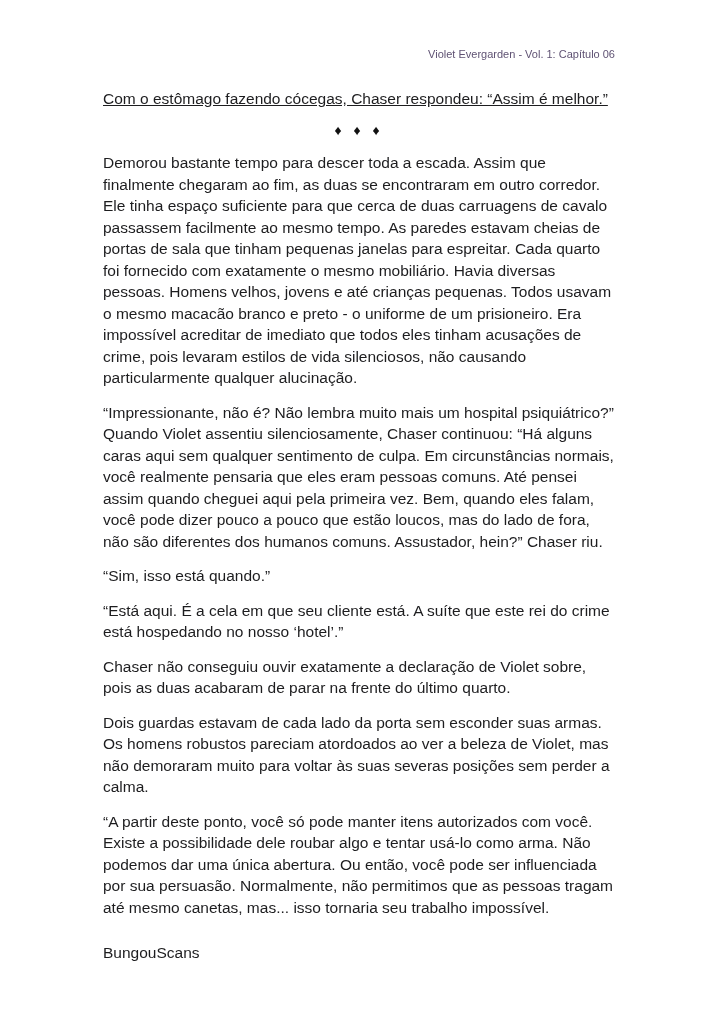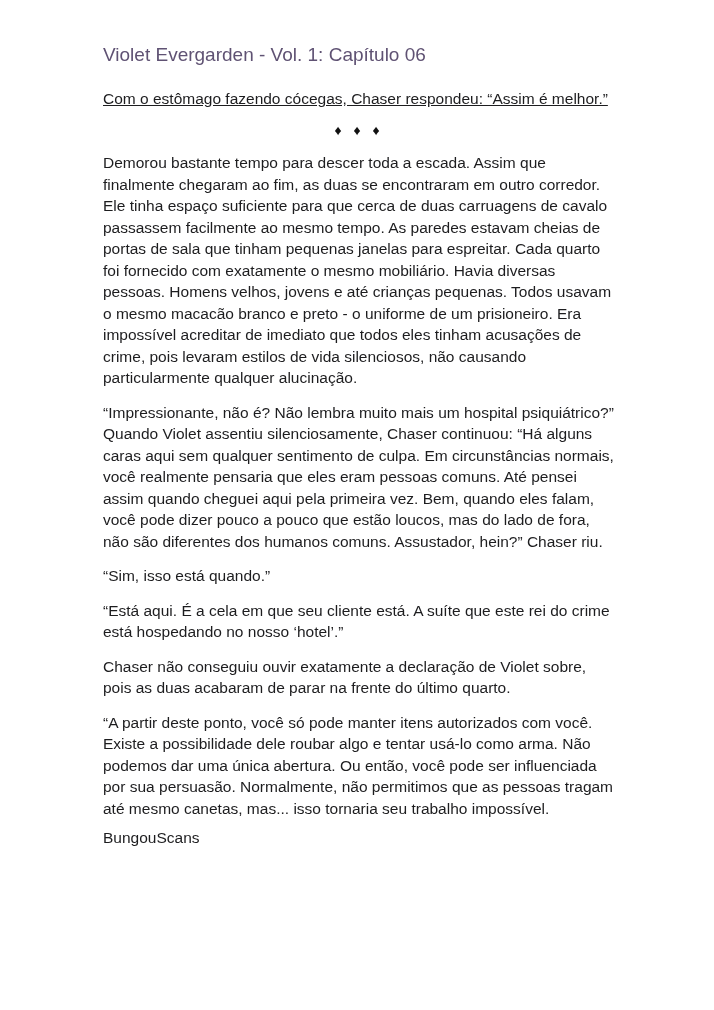--- a/index.html
+++ b/index.html
@@ -10,50 +10,51 @@
     box-sizing: border-box;
     padding: 44px 99px 0 103px;
     background: #ffffff;
     font-family: "Liberation Sans", sans-serif;
     font-size: 15.5px;
     line-height: 21.5px;
     color: #1d1d1f;
     overflow: hidden;
   }
   .title {
-    font-size: 19px;
+    font-size: 11px;
     font-weight: 400;
     line-height: 21.5px;
-    text-align: left;
+    text-align: right;
     margin: 0;
   }
   .para { margin: 13px 0 0 0; }
   .para.after-title { margin-top: 22.5px; text-decoration: underline; }
   .para.after-sep { margin-top: 11px; }
   .separator {
     margin: 10px 0 0 0;
     text-align: center;
     font-size: 14px;
     line-height: 21.5px;
     letter-spacing: 4px;
     color: #111111;
   }
-  .footer { margin: 8px 0 0 0; }
+  .footer { margin: 24px 0 0 0; }
 </style>
 </head>
 <body>
 
 <div class="page" style="color: rgb(29, 29, 31); background: rgb(255, 255, 255);">
   <h1 class="title" style="color: rgb(95, 82, 115);">Violet Evergarden - Vol. 1: Capítulo 06</h1>
 
   <p class="para after-title">Com o estômago fazendo cócegas, Chaser respondeu: “Assim é melhor.”</p>
 
   <div class="separator">♦ ♦ ♦</div>
 
   <p class="para after-sep">Demorou bastante tempo para descer toda a escada. Assim que finalmente chegaram ao fim, as duas se encontraram em outro corredor. Ele tinha espaço suficiente para que cerca de duas carruagens de cavalo passassem facilmente ao mesmo tempo. As paredes estavam cheias de portas de sala que tinham pequenas janelas para espreitar. Cada quarto foi fornecido com exatamente o mesmo mobiliário. Havia diversas pessoas. Homens velhos, jovens e até crianças pequenas. Todos usavam o mesmo macacão branco e preto - o uniforme de um prisioneiro. Era impossível acreditar de imediato que todos eles tinham acusações de crime, pois levaram estilos de vida silenciosos, não causando particularmente qualquer alucinação.</p>
   <p class="para">“Impressionante, não é? Não lembra muito mais um hospital psiquiátrico?” Quando Violet assentiu silenciosamente, Chaser continuou: “Há alguns caras aqui sem qualquer sentimento de culpa. Em circunstâncias normais, você realmente pensaria que eles eram pessoas comuns. Até pensei assim quando cheguei aqui pela primeira vez. Bem, quando eles falam, você pode dizer pouco a pouco que estão loucos, mas do lado de fora, não são diferentes dos humanos comuns. Assustador, hein?” Chaser riu.</p>
   <p class="para">“Sim, isso está quando.”</p>
   <p class="para">“Está aqui. É a cela em que seu cliente está. A suíte que este rei do crime está hospedando no nosso ‘hotel’.”</p>
   <p class="para">Chaser não conseguiu ouvir exatamente a declaração de Violet sobre, pois as duas acabaram de parar na frente do último quarto.</p>
+  <p class="para">Dois guardas estavam de cada lado da porta sem esconder suas armas. Os homens robustos pareciam atordoados ao ver a beleza de Violet, mas não demoraram muito para voltar às suas severas posições sem perder a calma.</p>
   <p class="para">“A partir deste ponto, você só pode manter itens autorizados com você. Existe a possibilidade dele roubar algo e tentar usá-lo como arma. Não podemos dar uma única abertura. Ou então, você pode ser influenciada por sua persuasão. Normalmente, não permitimos que as pessoas tragam até mesmo canetas, mas... isso tornaria seu trabalho impossível.</p>
 
   <div class="footer">BungouScans</div>
 </div>
 
 </body></html>

